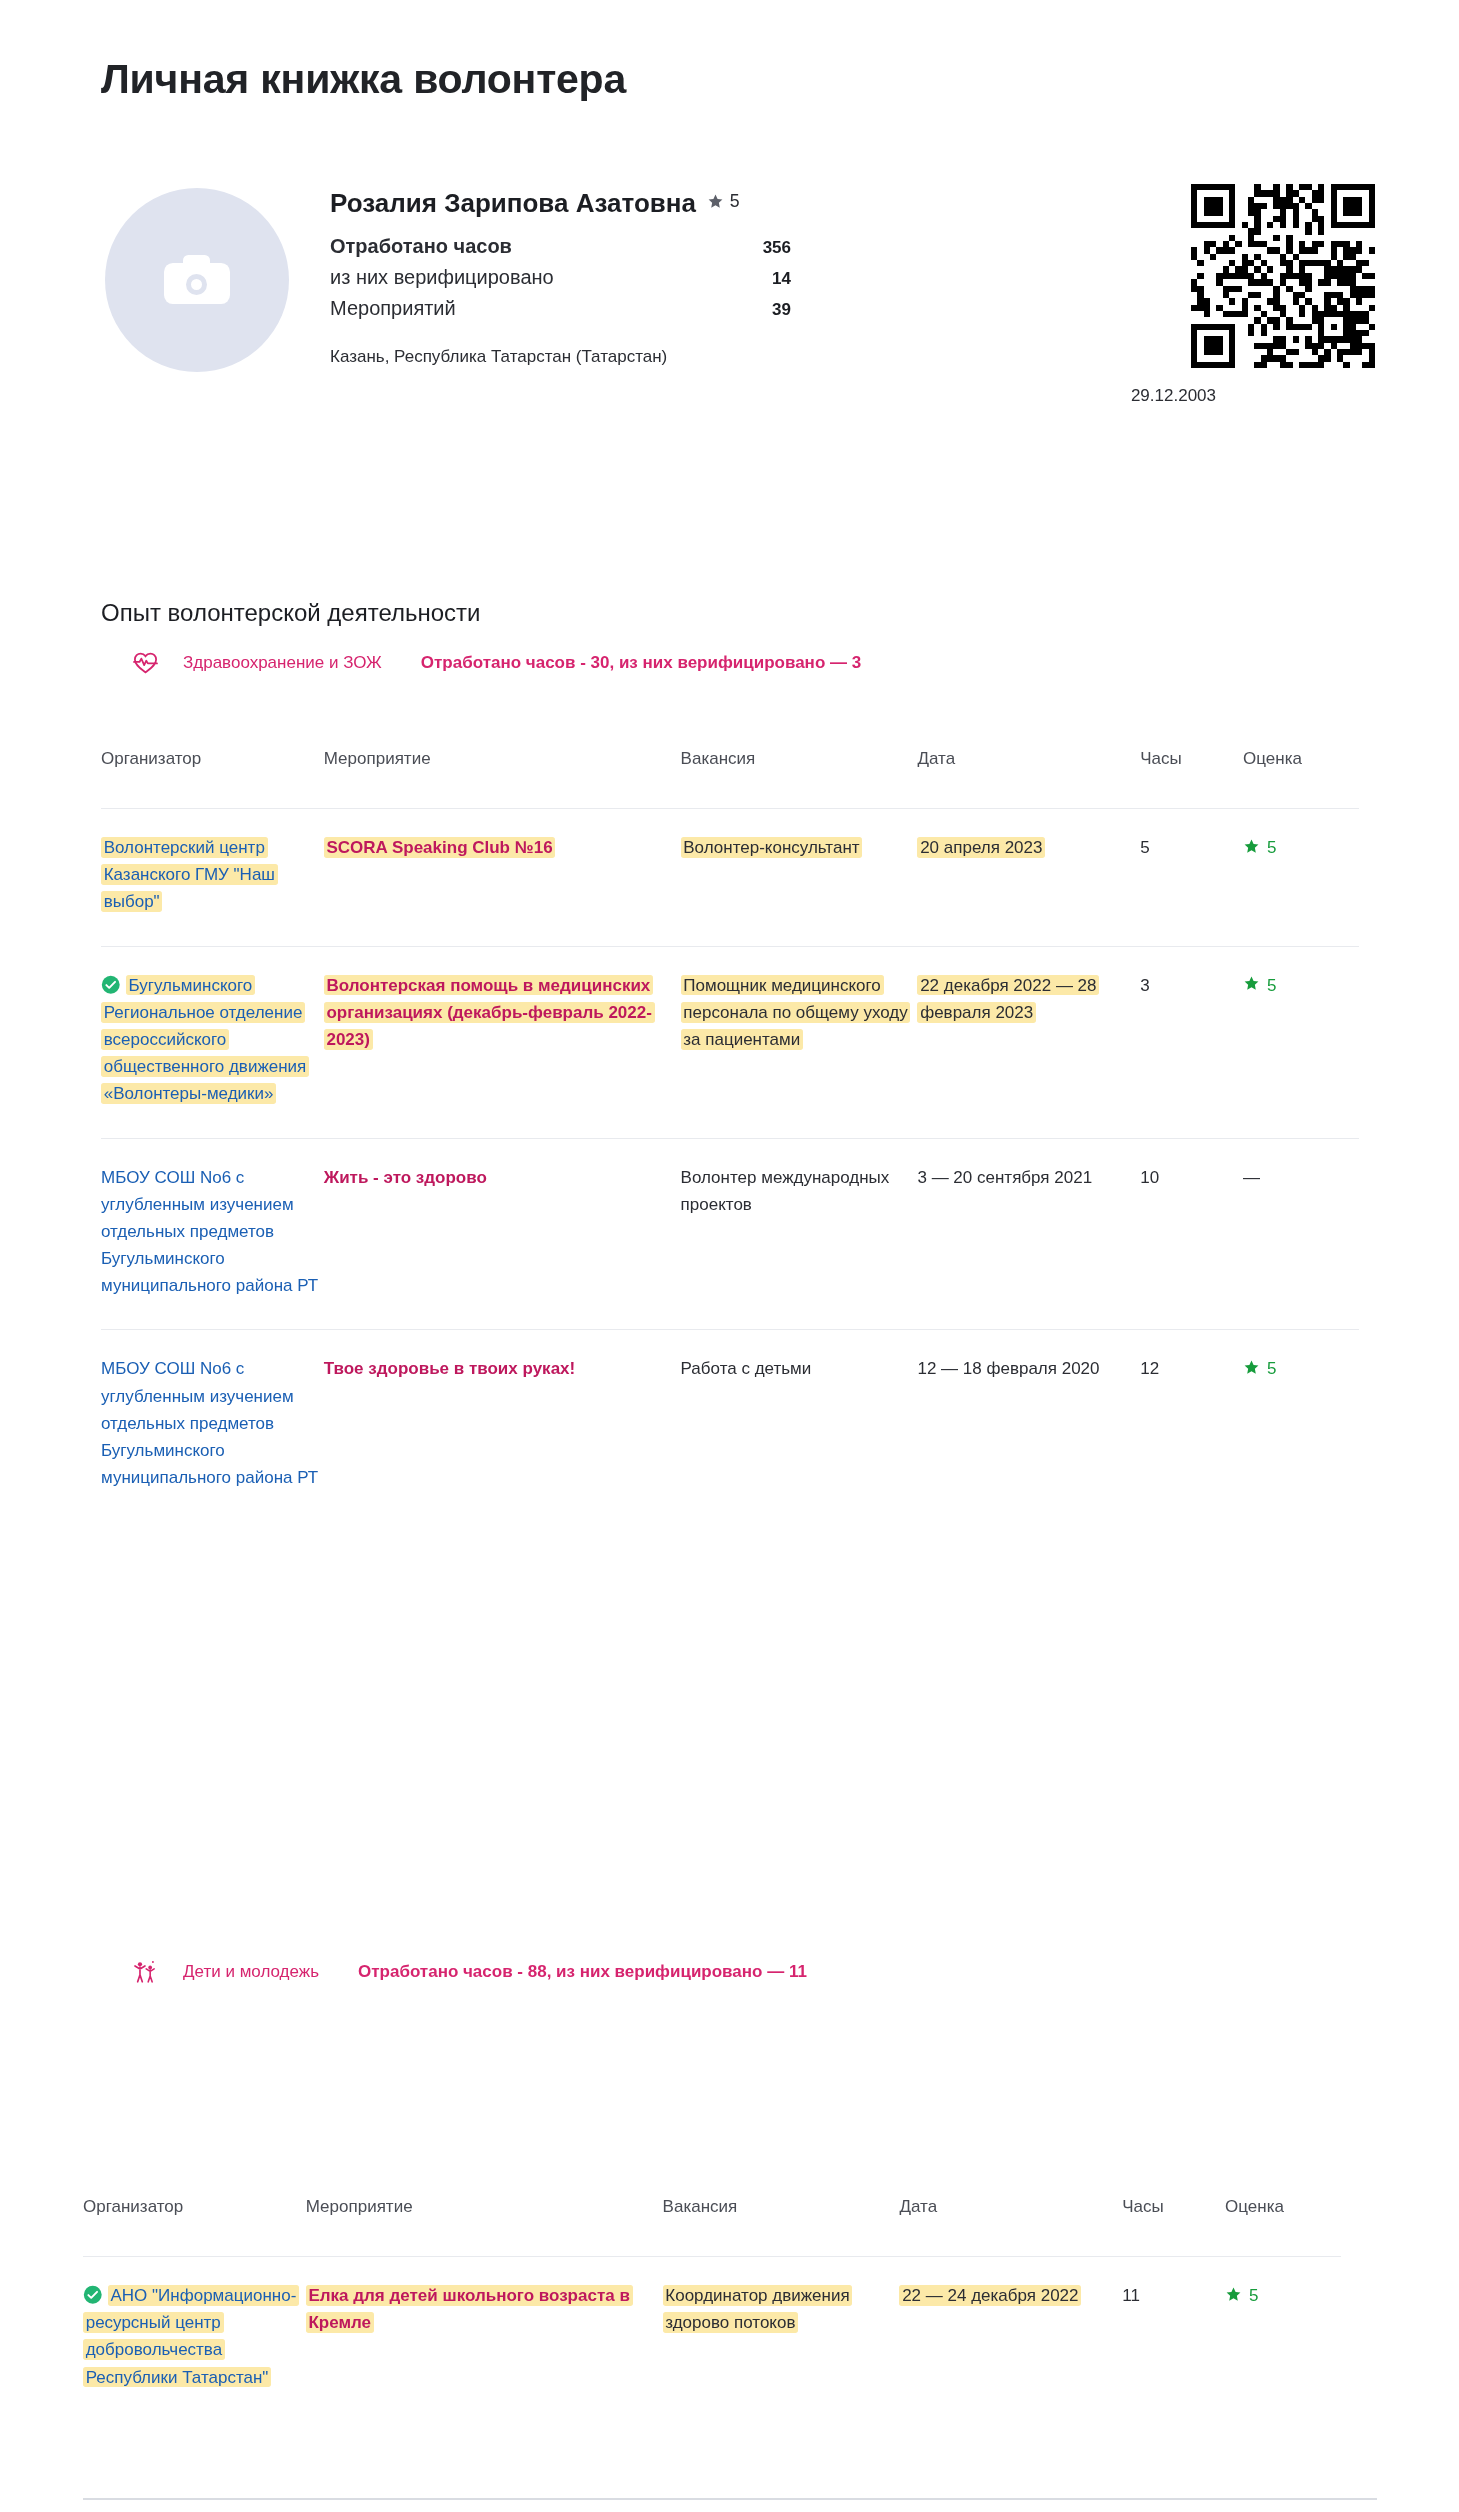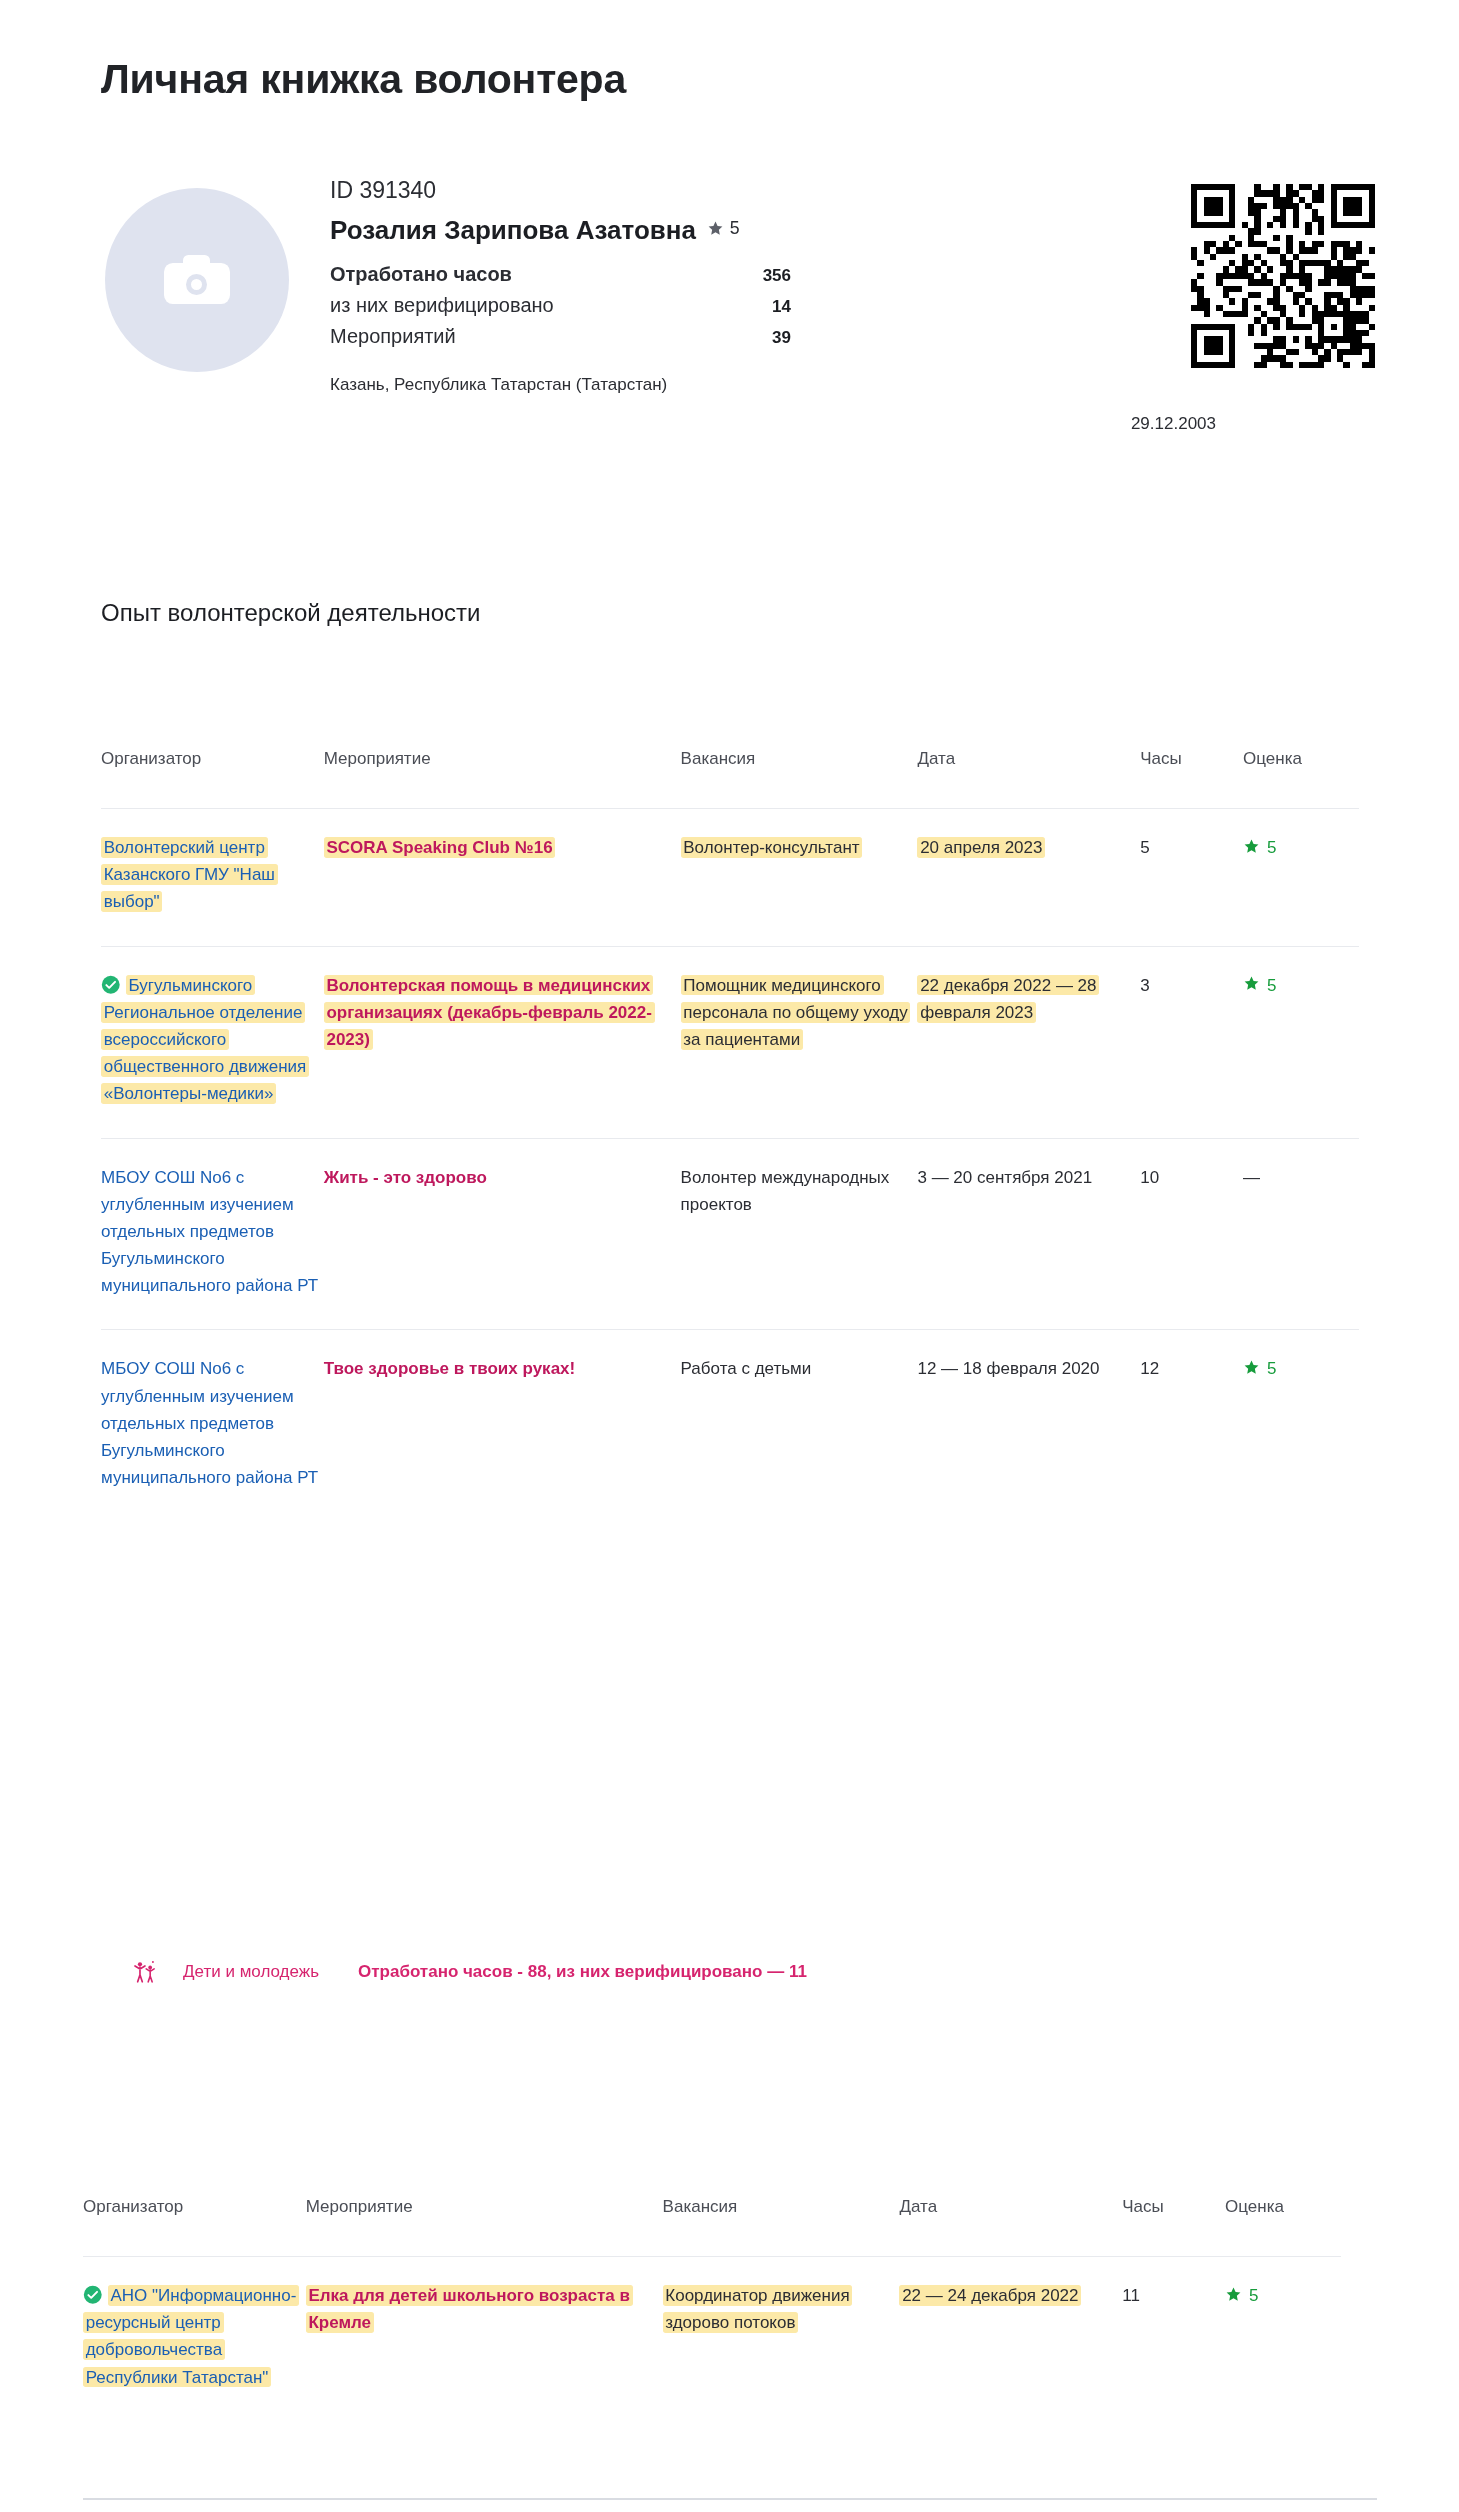--- a/index.html
+++ b/index.html
@@ -203,21 +203,20 @@
 
     <div class="avatar">
       <div class="avatar-cam">
         <div class="cam-bump"></div>
         <div class="cam-body"></div>
         <div class="cam-lens"></div>
       </div>
     </div>
 
     <div class="pinfo">
-      <div class="pid">ID 391340</div>
 
       <div class="pname-row">
         <span class="pname">Розалия Зарипова Азатовна</span>
         <span class="rating">
           <svg class="star-gray" viewBox="0 0 24 24">
             <path fill="#5d6069" d="M12 2.2l2.95 6.2 6.8.86-5 4.68 1.29 6.74L12 17.4l-6.04 3.28 1.3-6.74-5-4.68 6.8-.86z"></path>
           </svg>
           <span class="rating-val">5</span>
         </span>
       </div>
@@ -650,20 +649,30 @@
         <rect x="19" y="28" width="1" height="1" fill="#000000"></rect>
         <rect x="20" y="28" width="1" height="1" fill="#000000"></rect>
         <rect x="24" y="28" width="1" height="1" fill="#000000"></rect>
         <rect x="27" y="28" width="1" height="1" fill="#000000"></rect>
         <rect x="28" y="28" width="1" height="1" fill="#000000"></rect>
       </svg>
   </div>
 
   <div class="section-heading">Опыт волонтерской деятельности</div>
 
+  <div class="cat-bar cat-block-1">
+    <span class="cat-icon">
+      <svg width="25" height="23" viewBox="0 0 28 26">
+        <path d="M14 24.2C8.2 19.6 2 15.8 2 9.6 2 5.6 5.1 2.9 8.5 2.9c2.2 0 4.2 1.1 5.5 2.9 1.3-1.8 3.3-2.9 5.5-2.9 3.4 0 6.5 2.7 6.5 6.7 0 6.2-6.2 10-12 14.6z" fill="none" stroke="#d6246e" stroke-width="2"></path>
+        <path d="M1 12.4h6.2l2.1-3.8 3.2 7.4 2.4-5 1.7 3h10.4" fill="none" stroke="#d6246e" stroke-width="2" stroke-linejoin="round" stroke-linecap="round"></path>
+      </svg>
+    </span>
+    <span class="cat-name">Здравоохранение и ЗОЖ</span>
+    <span class="cat-hours">Отработано часов - 30, из них верифицировано — 3</span>
+  </div>
 
   <div class="tbl tbl-1">
     <table>
       <colgroup>
         <col class="col-org">
           <col class="col-event">
           <col class="col-vac">
         <col class="col-date">
           <col class="col-hours">
           <col class="col-score">

